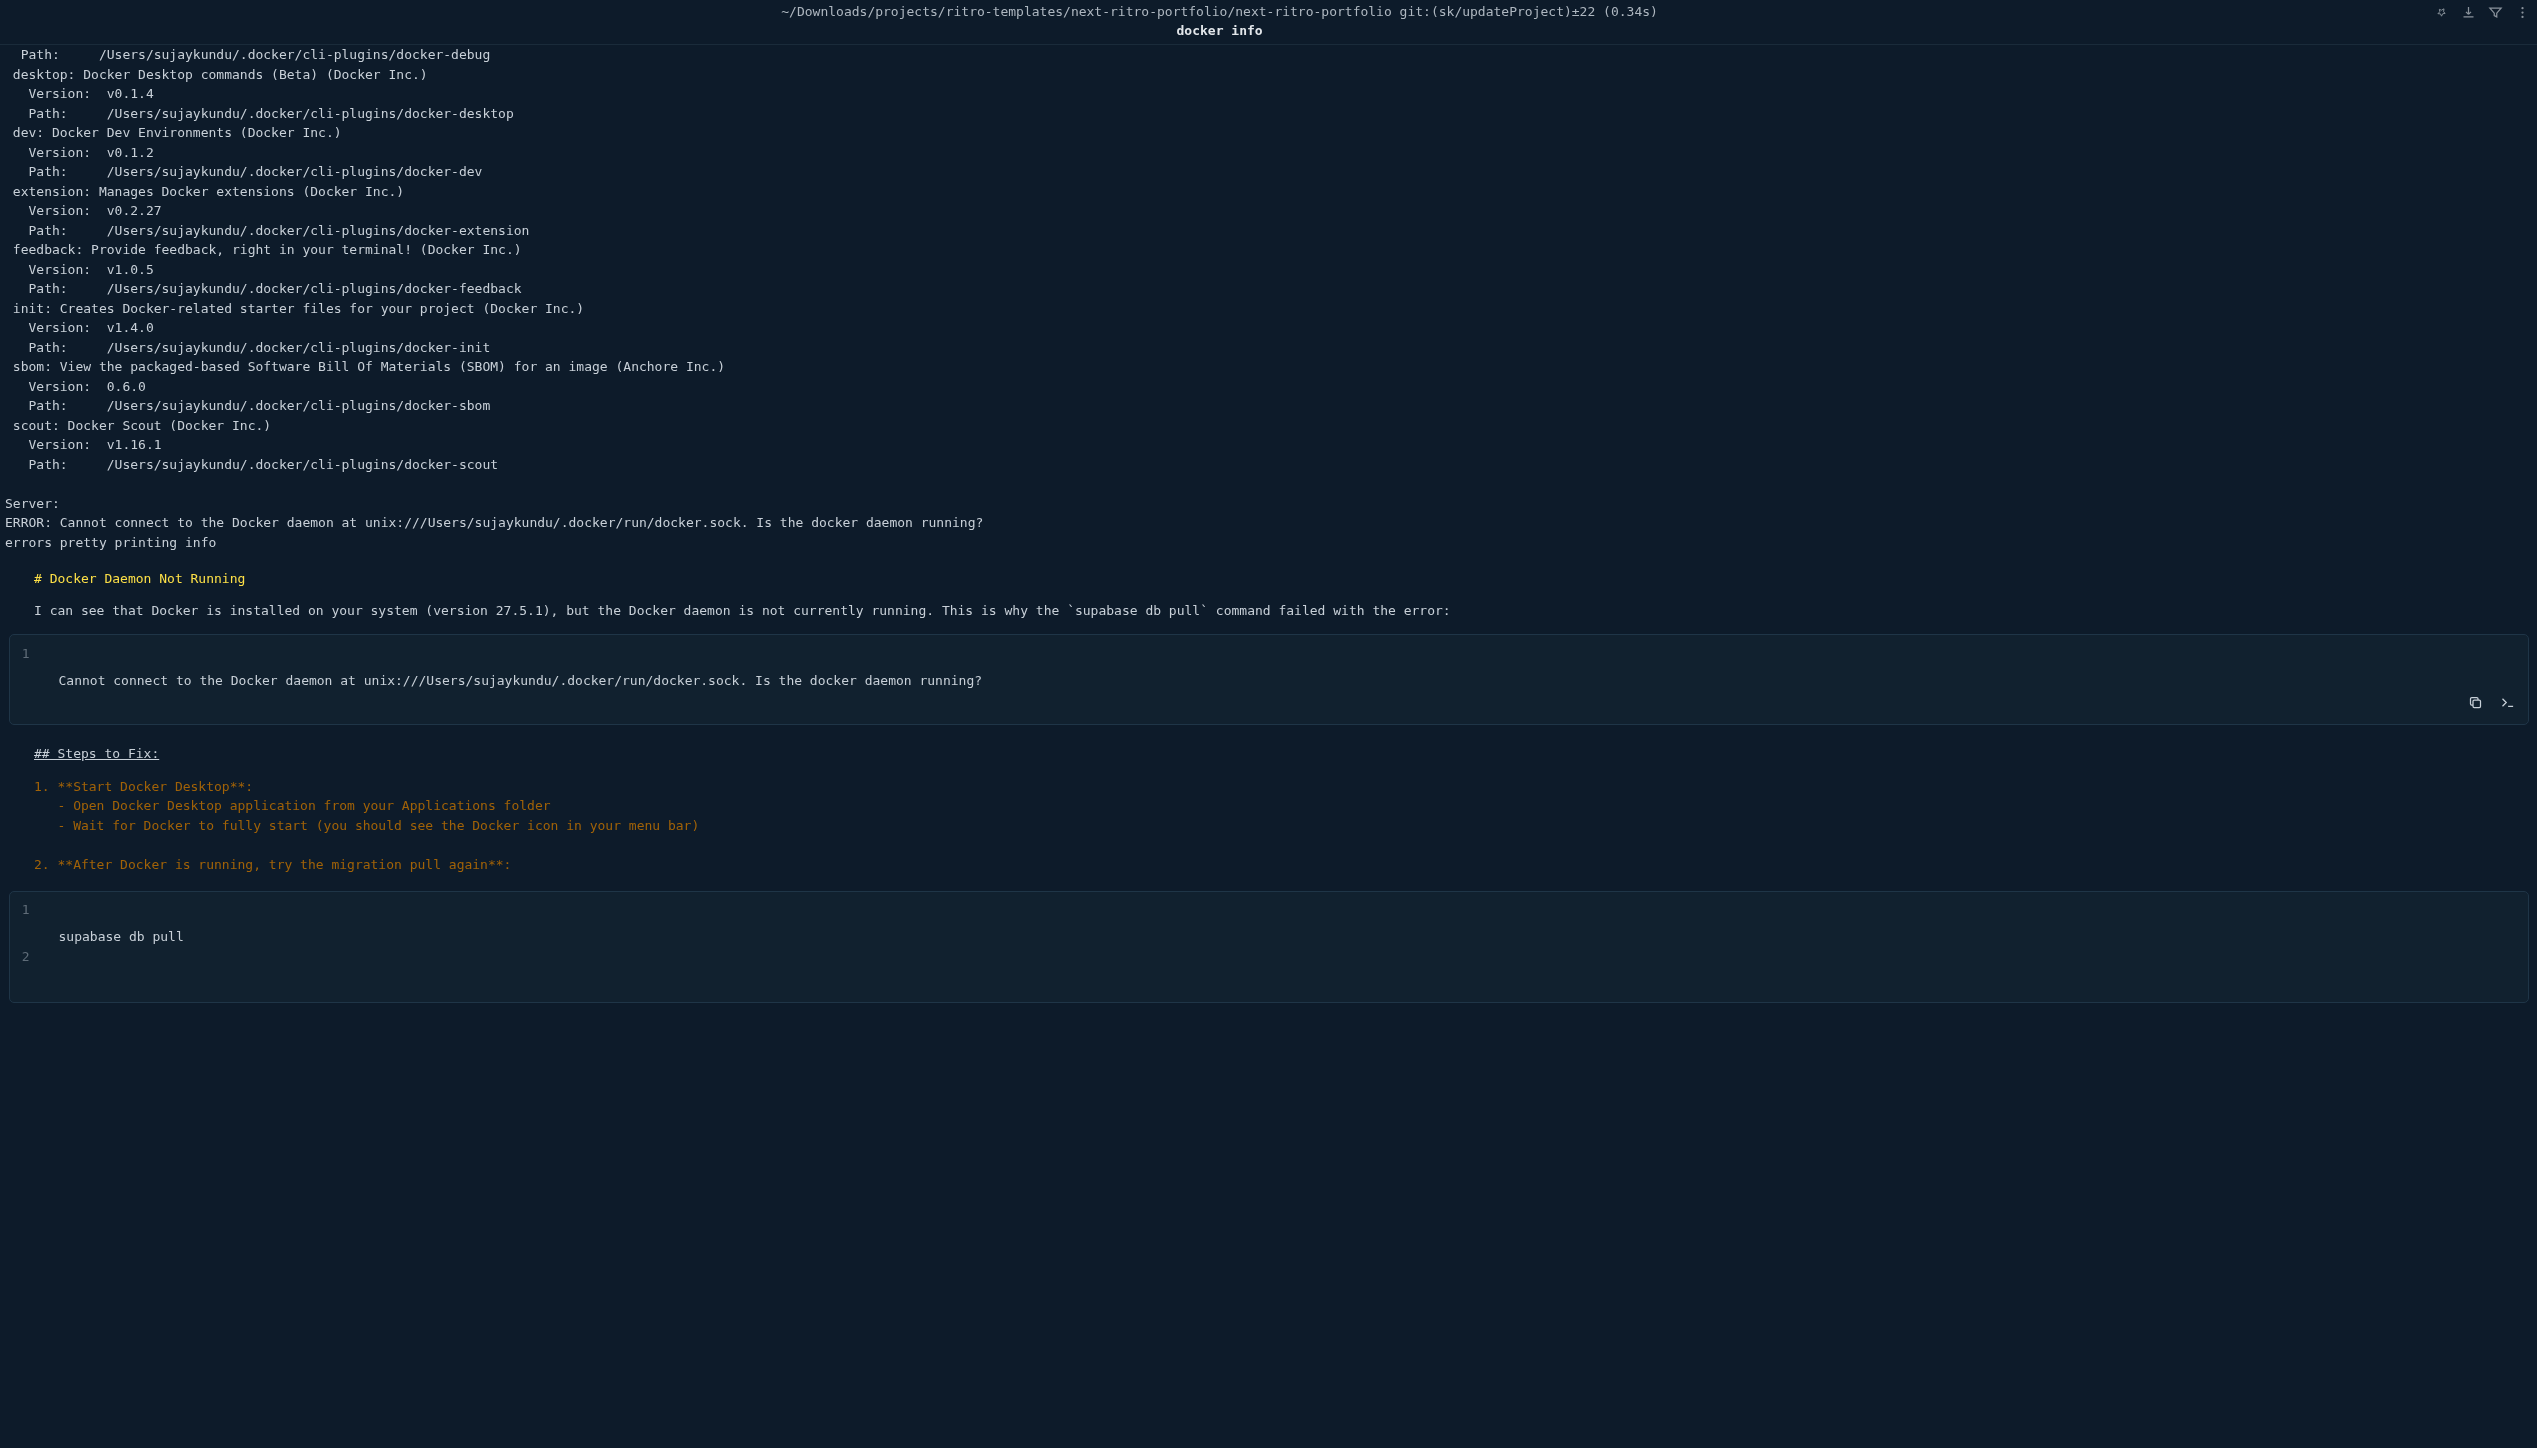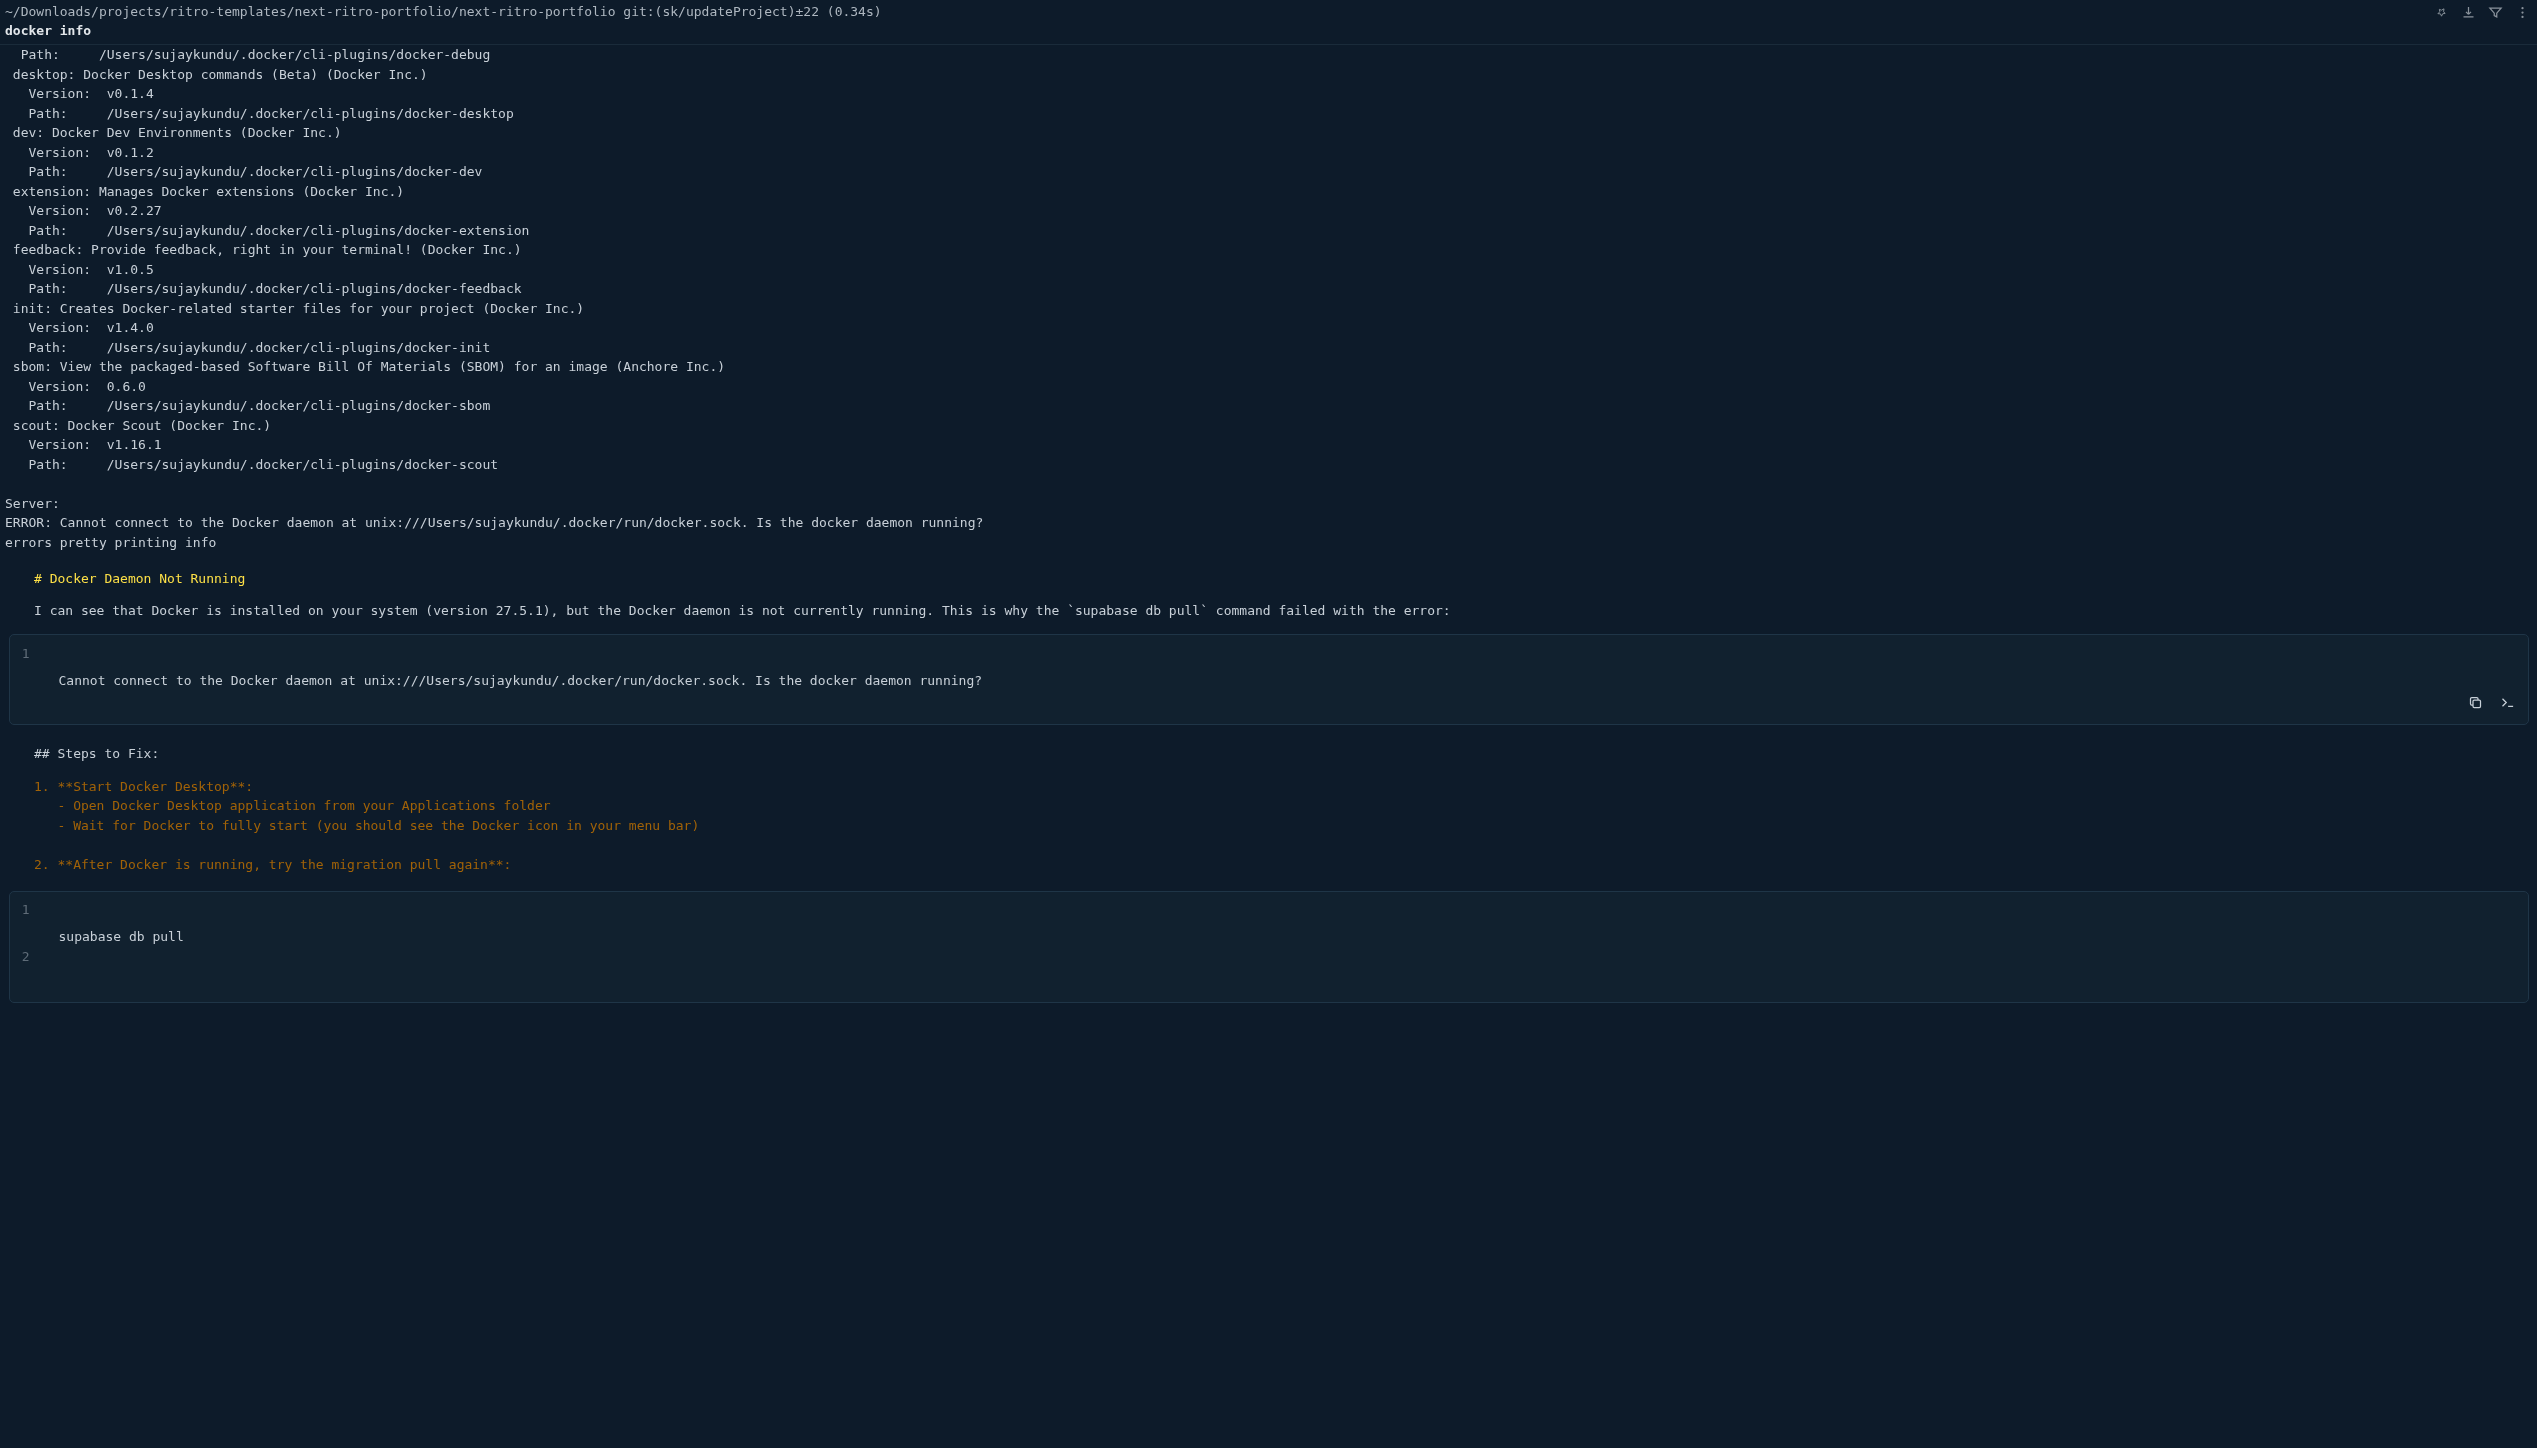--- a/index.html
+++ b/index.html
@@ -10,21 +10,21 @@
   font-size: 13px;
   line-height: 1.5;
   overflow-x: hidden;
 }
 .header {
   display: flex;
   justify-content: space-between;
   align-items: flex-start;
   padding: 1.7px 6.8px 0 5px;
 }
-.header-left { flex: 1; }
+.header-left { flex: 1; text-align: center; }
 .path-line {
   color: #aeb7c0;
   white-space: pre;
 }
 .command-line {
   color: #e2e6ea;
   font-weight: bold;
   white-space: pre;
 }
 .header-icons {
@@ -92,20 +92,21 @@
   gap: 15px;
 }
 .code-actions svg { width: 17px; height: 15px; stroke: #c8d0d8; fill: none; stroke-width: 2; }
 .steps-section {
   padding: 3.4px 34px 6.8px 34px;
 }
 .steps-heading {
   color: #c8d0d8;
   white-space: pre;
   margin-bottom: 13.5px;
+  text-decoration: underline;
 }
 .step-line {
   color: #a16207;
   white-space: pre;
 }
 </style>
 </head>
 <body>
 
 <div class="header">

